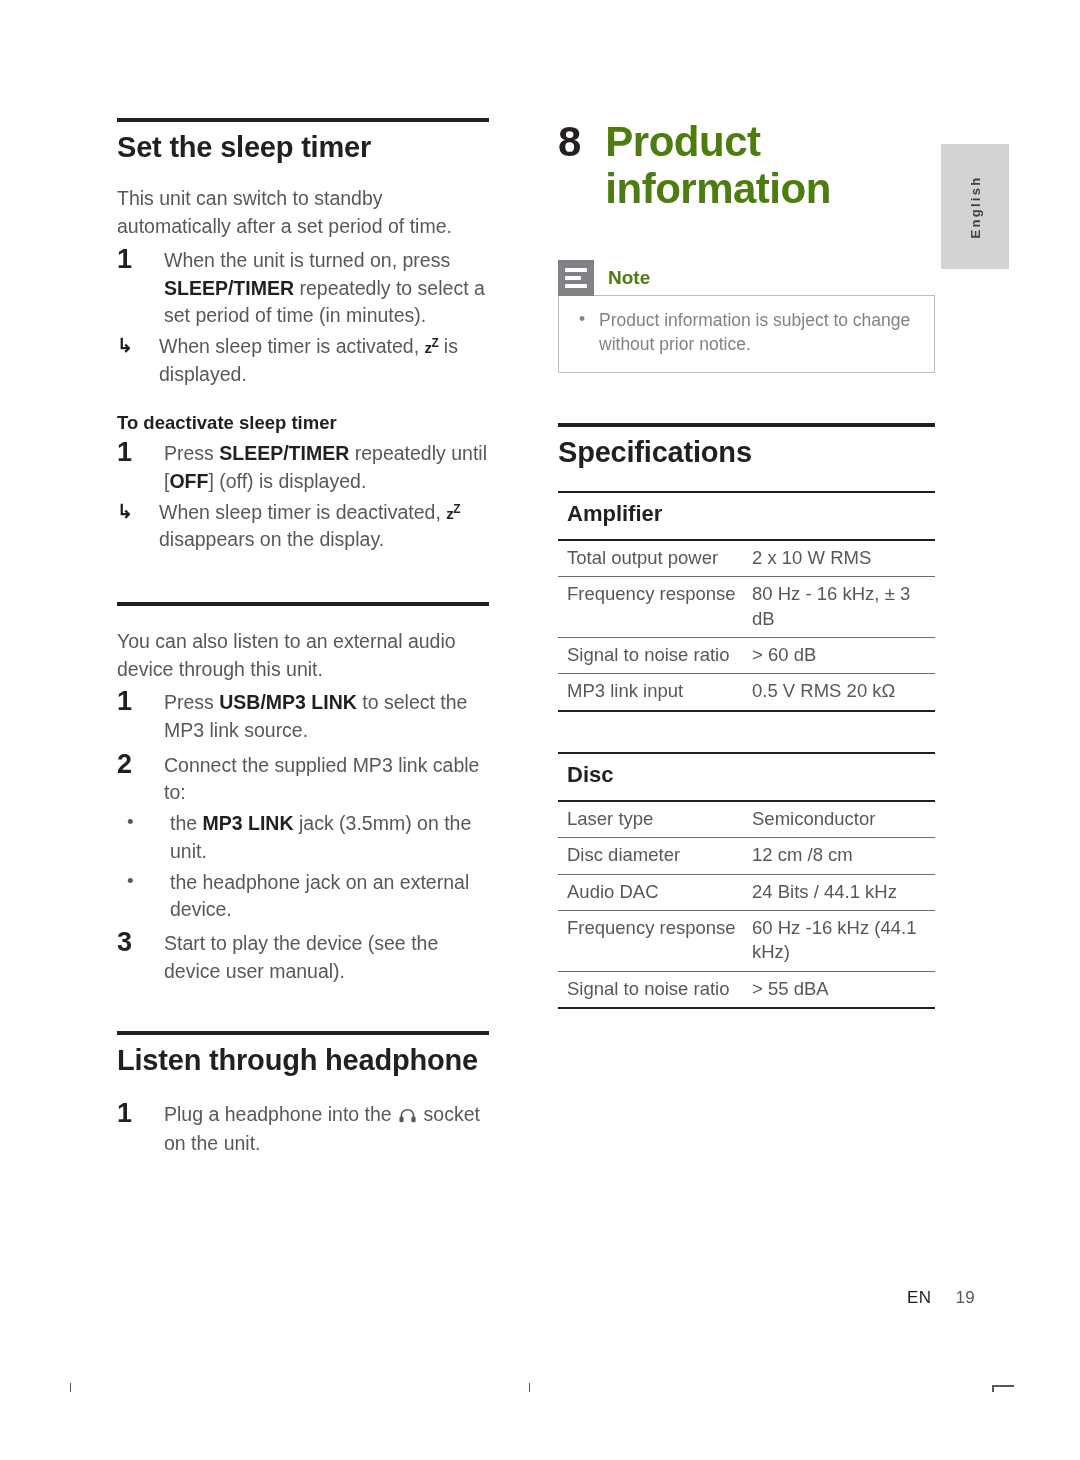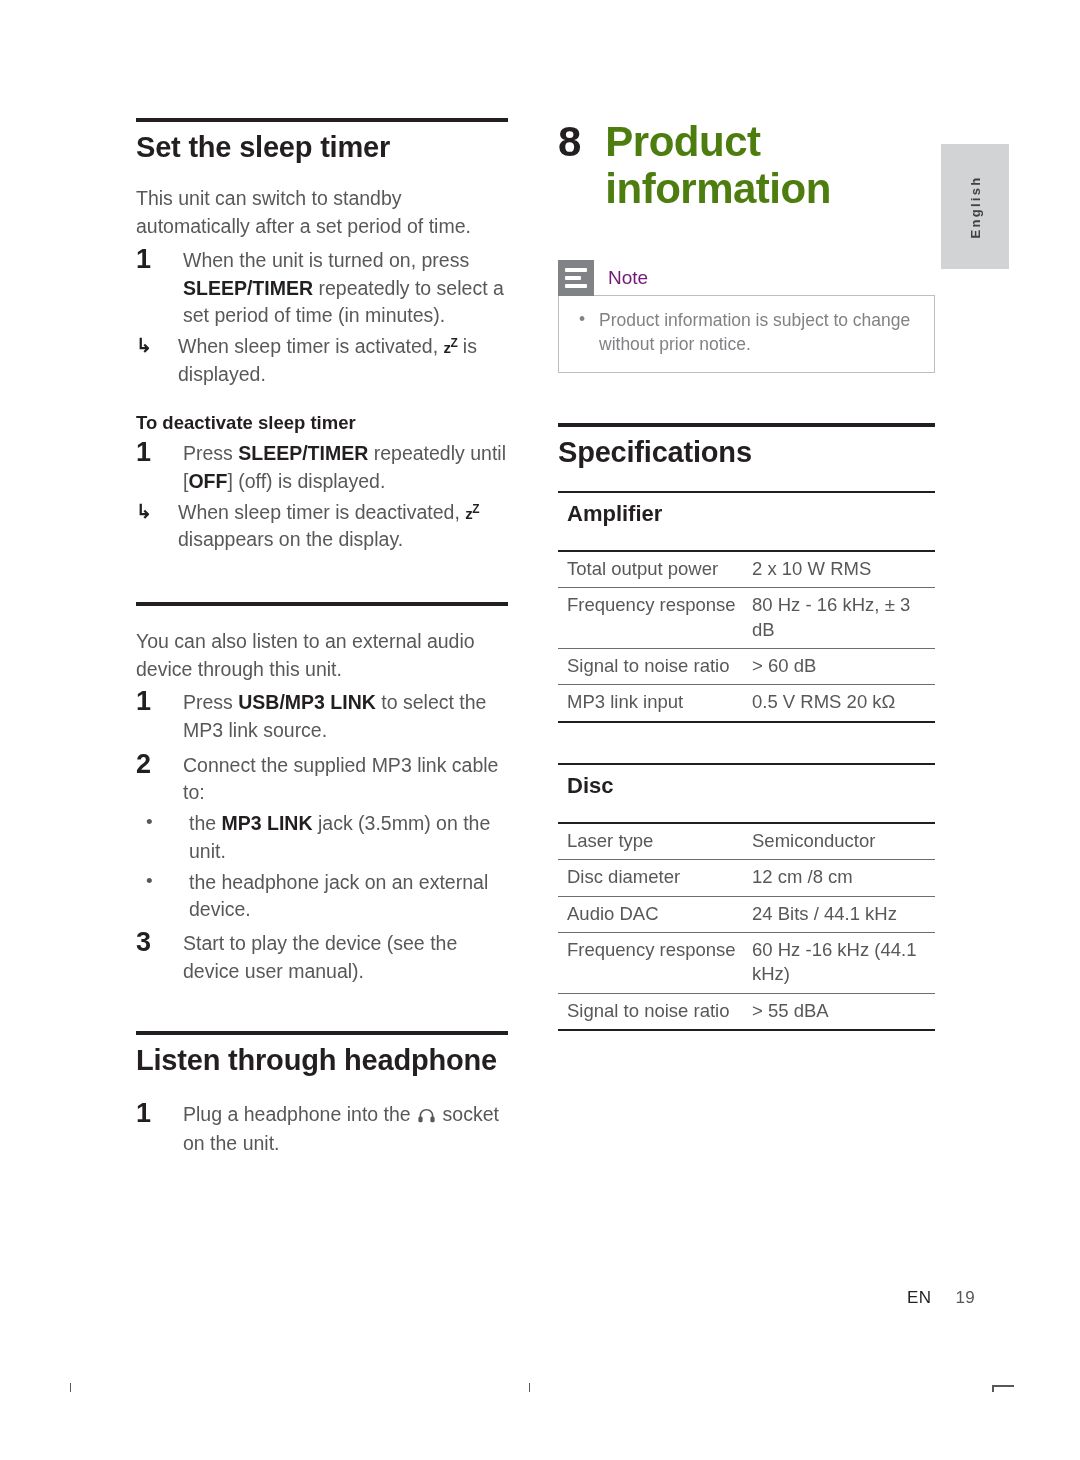--- a/index.html
+++ b/index.html
@@ -17,21 +17,21 @@
   }
 
   .page {
     position: absolute;
     inset: 0;
   }
 
   
   .col-left {
     position: absolute;
-    left: 136px;
+    left: 117px;
     top: 118px;
     width: 372px;
   }
   .col-right {
     position: absolute;
     left: 558px;
     top: 118px;
     width: 377px;
   }
 
@@ -216,22 +216,23 @@
     display: block;
     height: 4px;
     background: #ffffff;
     border-radius: 1px;
   }
   .note-icon i:nth-child(1) { width: 22px; }
   .note-icon i:nth-child(2) { width: 16px; }
   .note-icon i:nth-child(3) { width: 22px; }
   .note-title {
     font-size: 19px;
-    color: #701a75;
+    color: #4d7c0f;
     margin-left: 14px;
+    font-weight: bold;
   }
   .note-body {
     border: 1px solid #bcbec0;
     padding: 12px 16px 16px 16px;
     margin-top: -1px;
   }
   .note-item {
     position: relative;
     padding-left: 24px;
     font-size: 17.5px;
@@ -243,21 +244,21 @@
     left: 4px;
     top: -1px;
   }
 
   
   .spec-block { margin-top: 22px; }
   .spec-title {
     font-size: 22px;
     font-weight: bold;
     color: #231f20;
-    padding: 8px 0 23px 9px;
+    padding: 8px 0 12px 9px;
     border-top: 2px solid #231f20;
     border-bottom: 2px solid #231f20;
   }
   table.spec {
     width: 100%;
     border-collapse: collapse;
     table-layout: fixed;
   }
   table.spec td {
     font-size: 18.5px;

